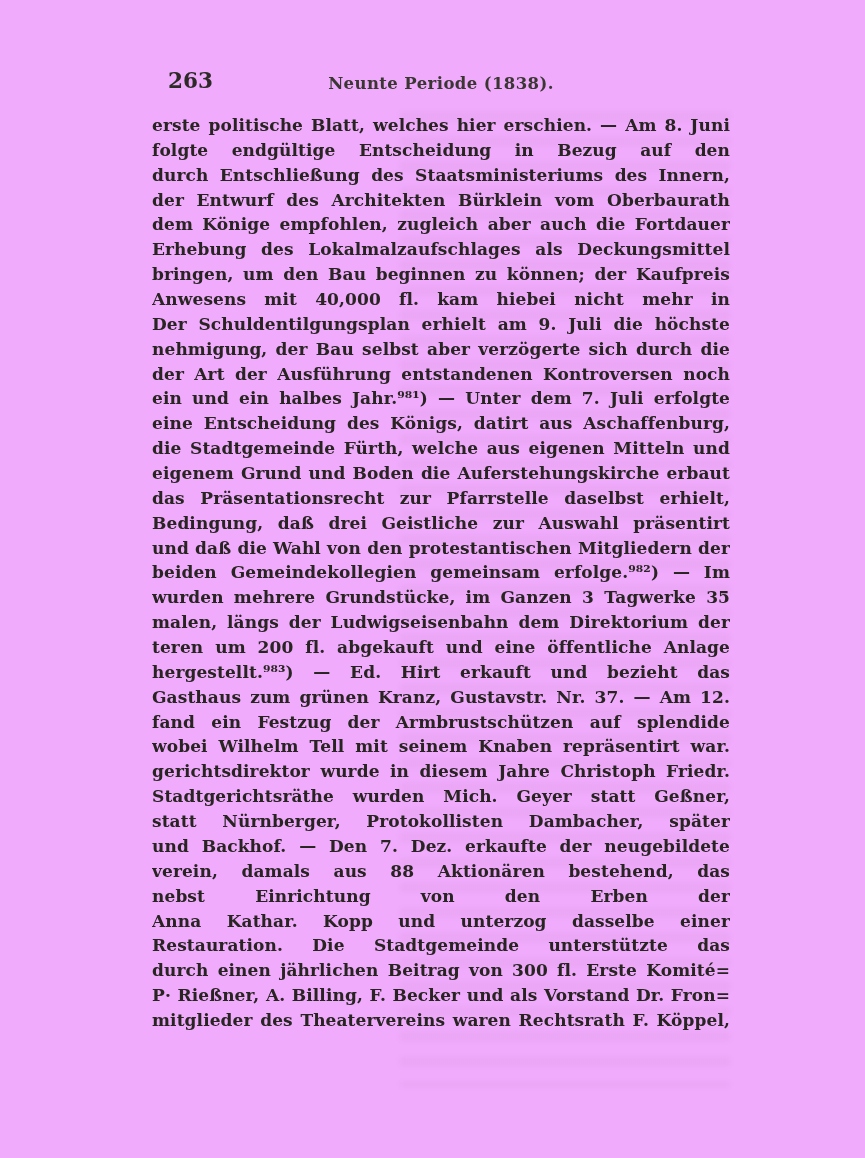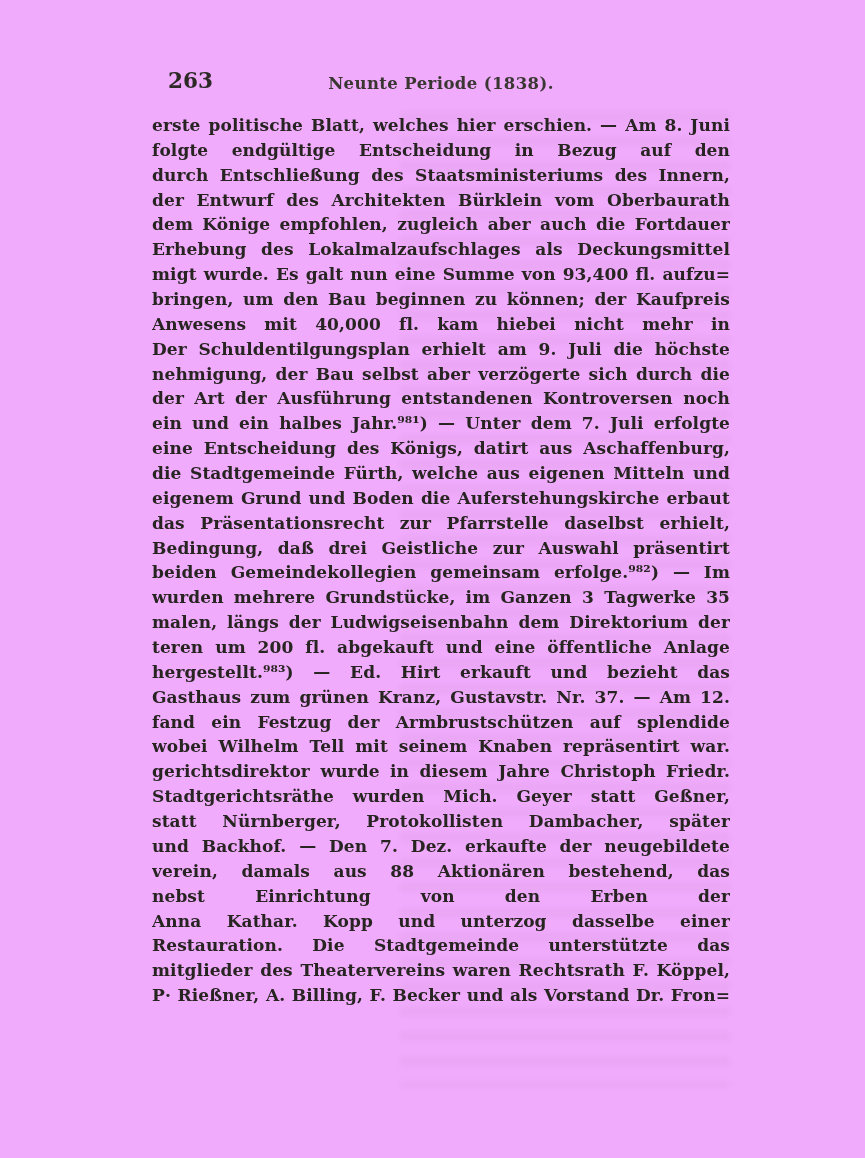--- a/index.html
+++ b/index.html
@@ -76,44 +76,45 @@
   <div class="bleed-overlay"></div>
   <div class="running-header">Neunte Periode (1838).</div>
   <div class="page-number">263</div>
   <div class="body-text">
       <div class="text-line">erste politische Blatt, welches hier erschien. — Am 8. Juni er=</div>
       <div class="text-line">folgte endgültige Entscheidung in Bezug auf den Rathhausbau</div>
       <div class="text-line">durch Entschließung des Staatsministeriums des Innern, wonach</div>
       <div class="text-line">der Entwurf des Architekten Bürklein vom Oberbaurath Gärtner</div>
       <div class="text-line">dem Könige empfohlen, zugleich aber auch die Fortdauer der</div>
       <div class="text-line">Erhebung des Lokalmalzaufschlages als Deckungsmittel geneh=</div>
-      <div class="text-line">migt wurde. Es galt nun eine Summe von 93,400 fl. aufzu=</div>
       <div class="text-line">bringen, um den Bau beginnen zu können; der Kaufpreis des</div>
       <div class="text-line">Anwesens mit 40,000 fl. kam hiebei nicht mehr in Anschlag.</div>
       <div class="text-line">Der Schuldentilgungsplan erhielt am 9. Juli die höchste Ge=</div>
       <div class="text-line">nehmigung, der Bau selbst aber verzögerte sich durch die wegen</div>
       <div class="text-line">der Art der Ausführung entstandenen Kontroversen noch um</div>
       <div class="text-line">ein und ein halbes Jahr.⁹⁸¹) — Unter dem 7. Juli erfolgte</div>
       <div class="text-line">eine Entscheidung des Königs, datirt aus Aschaffenburg, wonach</div>
       <div class="text-line">die Stadtgemeinde Fürth, welche aus eigenen Mitteln und auf</div>
       <div class="text-line">eigenem Grund und Boden die Auferstehungskirche erbaut hatte,</div>
       <div class="text-line">das Präsentationsrecht zur Pfarrstelle daselbst erhielt, unter der</div>
       <div class="text-line">Bedingung, daß drei Geistliche zur Auswahl präsentirt werden</div>
+      <div class="text-line">und daß die Wahl von den protestantischen Mitgliedern der</div>
       <div class="text-line">beiden Gemeindekollegien gemeinsam erfolge.⁹⁸²) — Im Juli</div>
       <div class="text-line">wurden mehrere Grundstücke, im Ganzen 3 Tagwerke 35 Deci=</div>
       <div class="text-line">malen, längs der Ludwigseisenbahn dem Direktorium der letz=</div>
       <div class="text-line">teren um 200 fl. abgekauft und eine öffentliche Anlage daraus</div>
       <div class="text-line">hergestellt.⁹⁸³) — Ed. Hirt erkauft und bezieht das ehemalige</div>
       <div class="text-line">Gasthaus zum grünen Kranz, Gustavstr. Nr. 37. — Am 12. August</div>
       <div class="text-line">fand ein Festzug der Armbrustschützen auf splendide Weise statt,</div>
       <div class="text-line">wobei Wilhelm Tell mit seinem Knaben repräsentirt war. Stadt=</div>
       <div class="text-line">gerichtsdirektor wurde in diesem Jahre Christoph Friedr. Fenk,</div>
       <div class="text-line">Stadtgerichtsräthe wurden Mich. Geyer statt Geßner, Urban</div>
       <div class="text-line">statt Nürnberger, Protokollisten Dambacher, später Kreißrath,</div>
       <div class="text-line">und Backhof. — Den 7. Dez. erkaufte der neugebildete Theater=</div>
       <div class="text-line">verein, damals aus 88 Aktionären bestehend, das Theatergebäude</div>
       <div class="text-line">nebst Einrichtung von den Erben der Maurermeisterswittwe</div>
       <div class="text-line">Anna Kathar. Kopp und unterzog dasselbe einer gründlichen</div>
       <div class="text-line">Restauration. Die Stadtgemeinde unterstützte das Unternehmen</div>
+      <div class="text-line">durch einen jährlichen Beitrag von 300 fl.  Erste Komité=</div>
+      <div class="text-line">P· Rießner, A. Billing, F. Becker und als Vorstand Dr. Fron=</div>
       <div class="text-line">mitglieder des Theatervereins waren Rechtsrath F. Köppel,</div>
-      <div class="text-line">P· Rießner, A. Billing, F. Becker und als Vorstand Dr. Fron=</div>
     </div>
 </div>
 
 </body></html>

